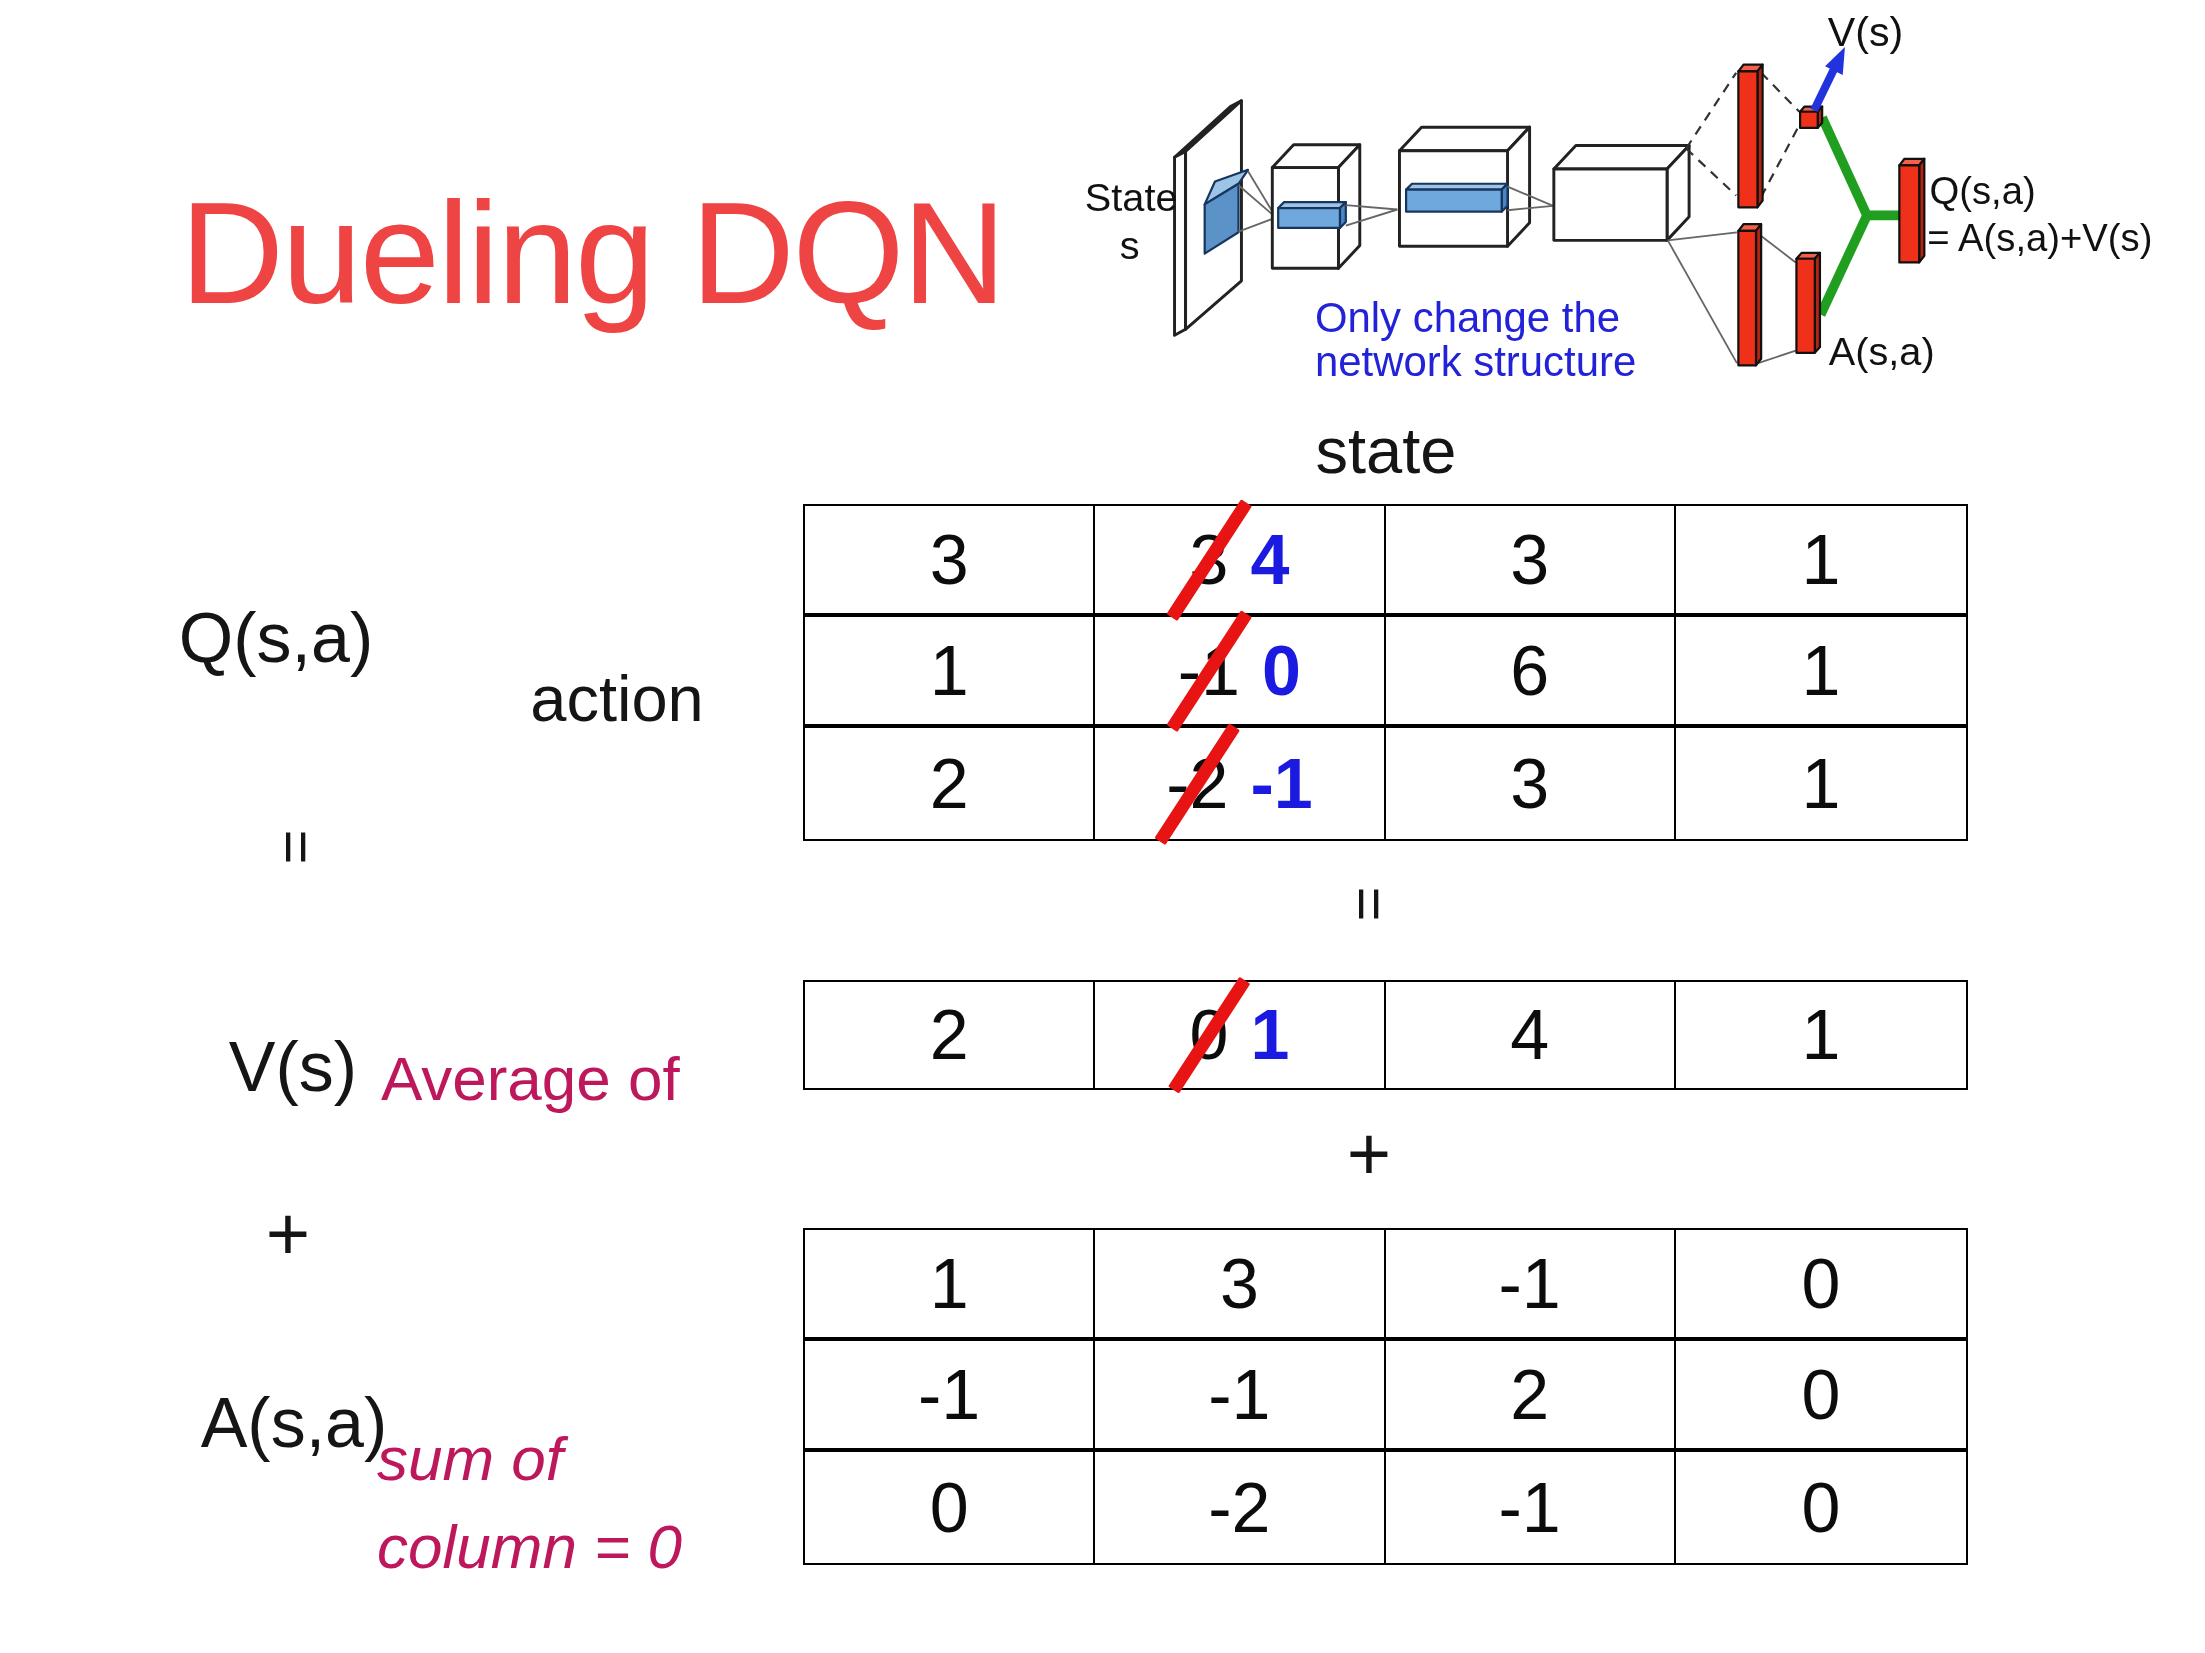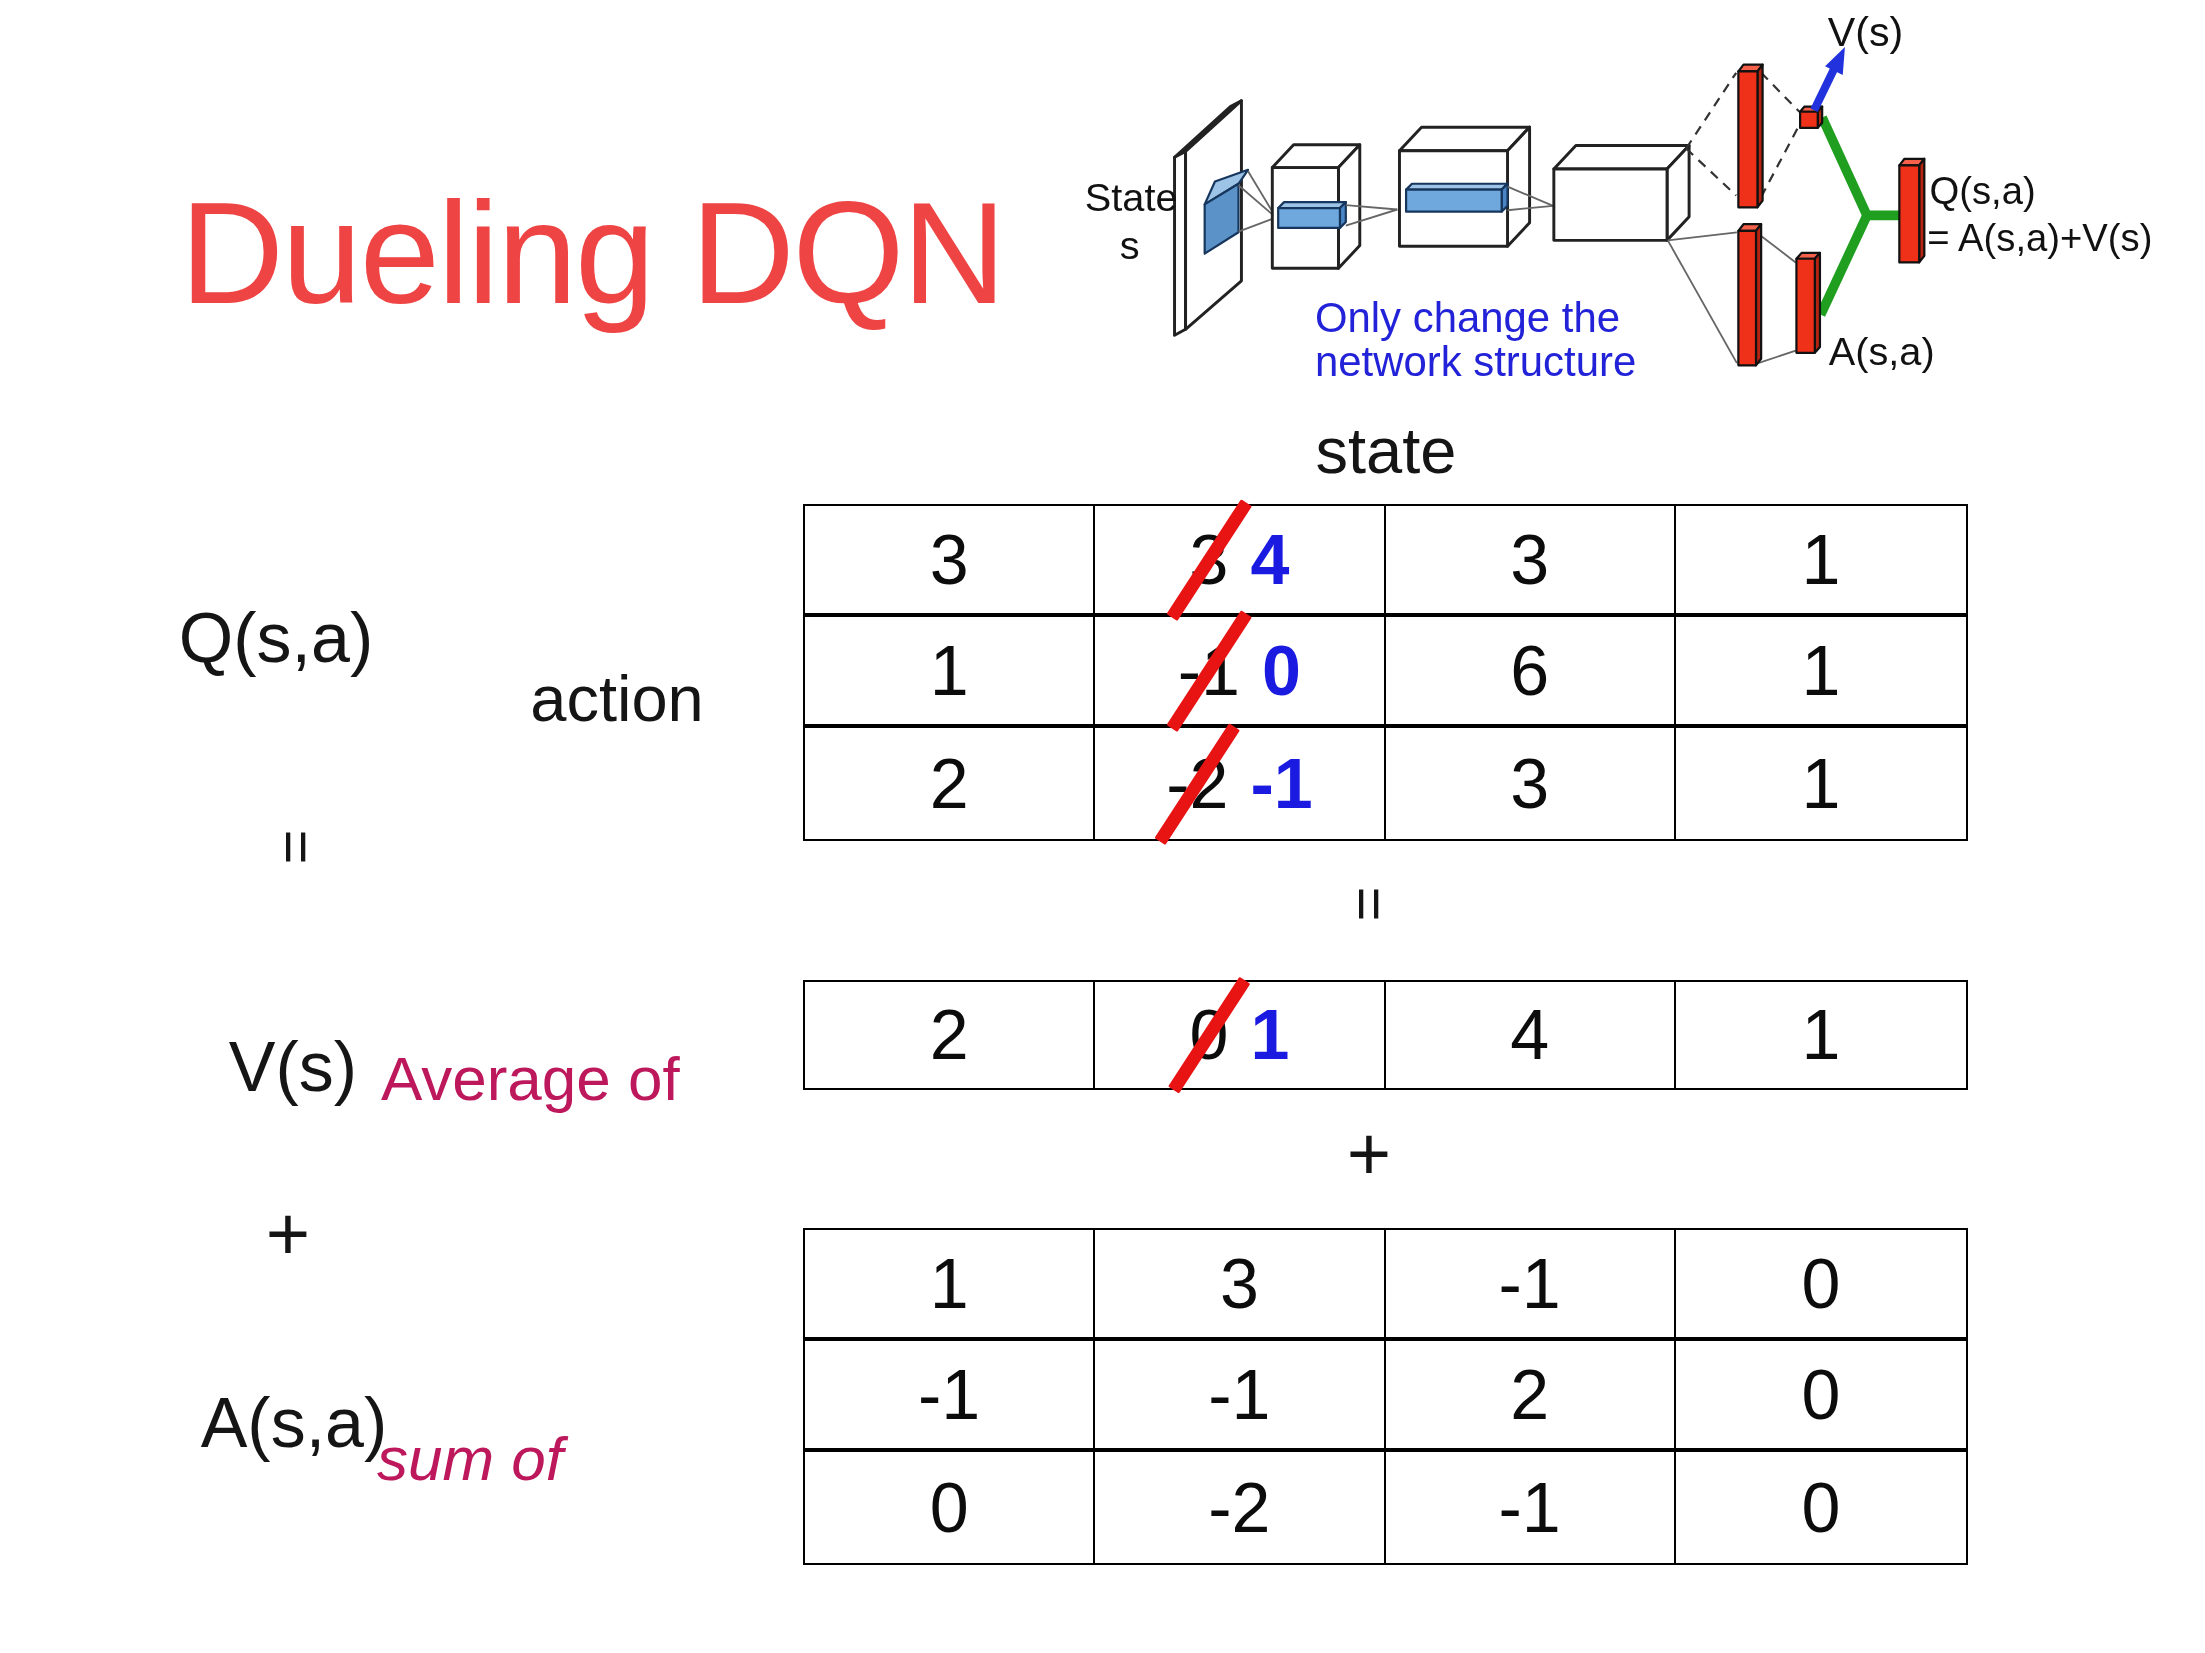--- a/index.html
+++ b/index.html
@@ -152,20 +152,21 @@
   <div class="abs small-label" style="left:617px;top:698px;transform:translate(-50%,-50%);">action</div>
   <div class="abs rot-eq" style="left:296px;top:847px;">=</div>
   <div class="abs ctr side-label" style="left:293px;top:1067px;">V(s)</div>
   <div class="abs note" style="left:381px;top:1035px;">
     <div>Average of</div>
   </div>
   <div class="abs ctr plus" style="left:288px;top:1233px;">+</div>
   <div class="abs ctr side-label" style="left:294px;top:1423px;">A(s,a)</div>
   <div class="abs note" style="left:377px;top:1415px;font-style:italic;">
     <div>sum of</div>
+    <div>column = 0</div>
   </div>
 
   <div class="abs small-label" style="left:1386px;top:450px;transform:translate(-50%,-50%);">state</div>
 
   <div class="mtable" style="left:803px;top:504px;width:1165px;height:337px;grid-template-rows:repeat(3,1fr);">
 
     <div class="cell rowsep">
         <span>3</span>
       </div>
     <div class="cell rowsep chg">

